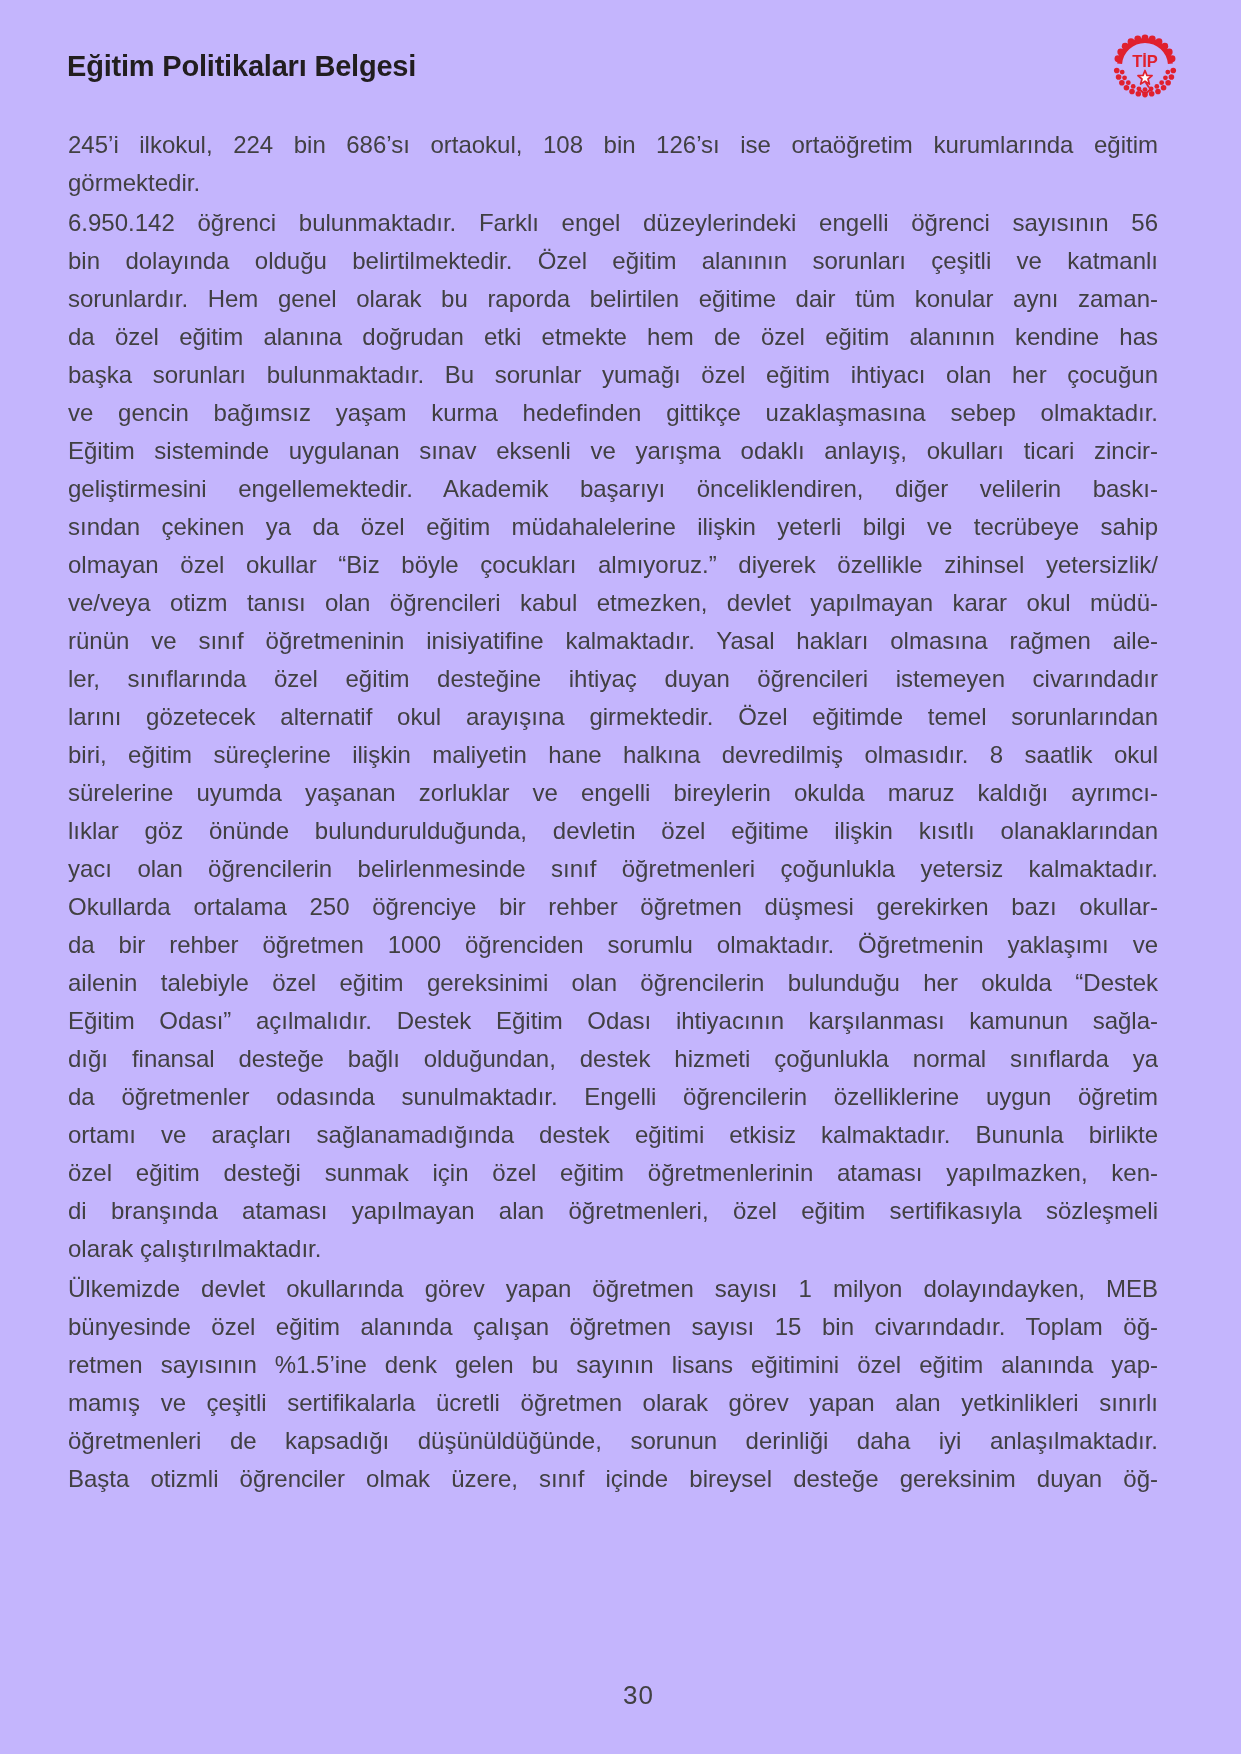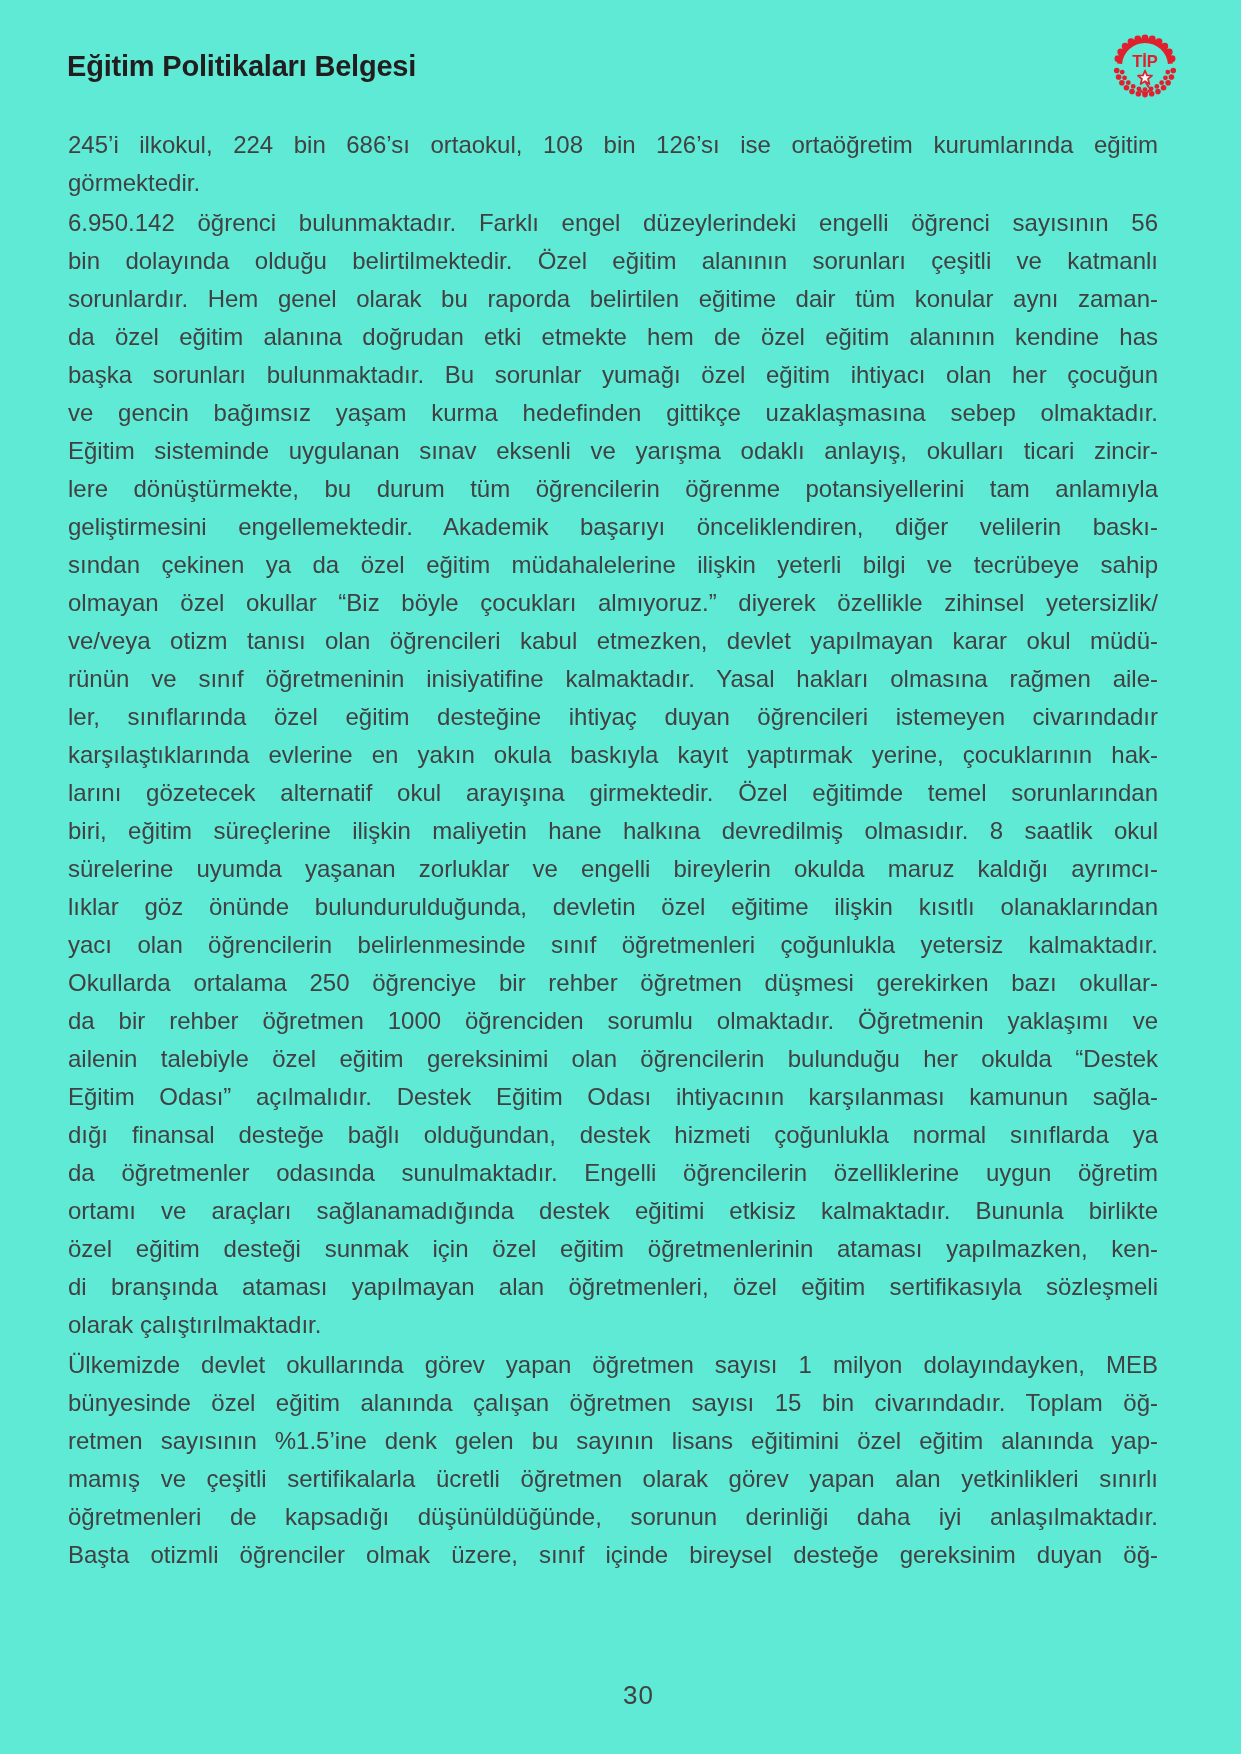--- a/index.html
+++ b/index.html
@@ -1,20 +1,20 @@
 <!DOCTYPE html>
 <html lang="tr"><head>
 <meta charset="utf-8">
 <style>
   html,body{margin:0;padding:0;background:#ffffff;}
   .page{
     position:relative;
     width:1241px;
     height:1754px;
-    background:#5eead4;
+    background:#c4b5fd;
     font-family:"Liberation Sans",sans-serif;
     overflow:hidden;
   }
   .page-title{
     position:absolute;
     left:67px;
     top:50px;
     font-size:29px;
     font-weight:800;
     letter-spacing:-0.2px;
@@ -128,28 +128,26 @@
         <div class="line last">görmektedir.</div>
       </div>
       <div class="para">
         <div class="line">6.950.142 öğrenci bulunmaktadır. Farklı engel düzeylerindeki engelli öğrenci sayısının 56</div>
         <div class="line">bin dolayında olduğu belirtilmektedir. Özel eğitim alanının sorunları çeşitli ve katmanlı</div>
         <div class="line">sorunlardır. Hem genel olarak bu raporda belirtilen eğitime dair tüm konular aynı zaman-</div>
         <div class="line">da özel eğitim alanına doğrudan etki etmekte hem de özel eğitim alanının kendine has</div>
         <div class="line">başka sorunları bulunmaktadır. Bu sorunlar yumağı özel eğitim ihtiyacı olan her çocuğun</div>
         <div class="line">ve gencin bağımsız yaşam kurma hedefinden gittikçe uzaklaşmasına sebep olmaktadır.</div>
         <div class="line">Eğitim sisteminde uygulanan sınav eksenli ve yarışma odaklı anlayış, okulları ticari zincir-</div>
-        <div class="line">lere dönüştürmekte, bu durum tüm öğrencilerin öğrenme potansiyellerini tam anlamıyla</div>
         <div class="line">geliştirmesini engellemektedir. Akademik başarıyı önceliklendiren, diğer velilerin baskı-</div>
         <div class="line">sından çekinen ya da özel eğitim müdahalelerine ilişkin yeterli bilgi ve tecrübeye sahip</div>
         <div class="line">olmayan özel okullar “Biz böyle çocukları almıyoruz.” diyerek özellikle zihinsel yetersizlik/</div>
         <div class="line">ve/veya otizm tanısı olan öğrencileri kabul etmezken, devlet yapılmayan karar okul müdü-</div>
         <div class="line">rünün ve sınıf öğretmeninin inisiyatifine kalmaktadır. Yasal hakları olmasına rağmen aile-</div>
         <div class="line">ler, sınıflarında özel eğitim desteğine ihtiyaç duyan öğrencileri istemeyen civarındadır</div>
-        <div class="line">karşılaştıklarında evlerine en yakın okula baskıyla kayıt yaptırmak yerine, çocuklarının hak-</div>
         <div class="line">larını gözetecek alternatif okul arayışına girmektedir. Özel eğitimde temel sorunlarından</div>
         <div class="line">biri, eğitim süreçlerine ilişkin maliyetin hane halkına devredilmiş olmasıdır. 8 saatlik okul</div>
         <div class="line">sürelerine uyumda yaşanan zorluklar ve engelli bireylerin okulda maruz kaldığı ayrımcı-</div>
         <div class="line">lıklar göz önünde bulundurulduğunda, devletin özel eğitime ilişkin kısıtlı olanaklarından</div>
         <div class="line">yacı olan öğrencilerin belirlenmesinde sınıf öğretmenleri çoğunlukla yetersiz kalmaktadır.</div>
         <div class="line">Okullarda ortalama 250 öğrenciye bir rehber öğretmen düşmesi gerekirken bazı okullar-</div>
         <div class="line">da bir rehber öğretmen 1000 öğrenciden sorumlu olmaktadır. Öğretmenin yaklaşımı ve</div>
         <div class="line">ailenin talebiyle özel eğitim gereksinimi olan öğrencilerin bulunduğu her okulda “Destek</div>
         <div class="line">Eğitim Odası” açılmalıdır. Destek Eğitim Odası ihtiyacının karşılanması kamunun sağla-</div>
         <div class="line">dığı finansal desteğe bağlı olduğundan, destek hizmeti çoğunlukla normal sınıflarda ya</div>

